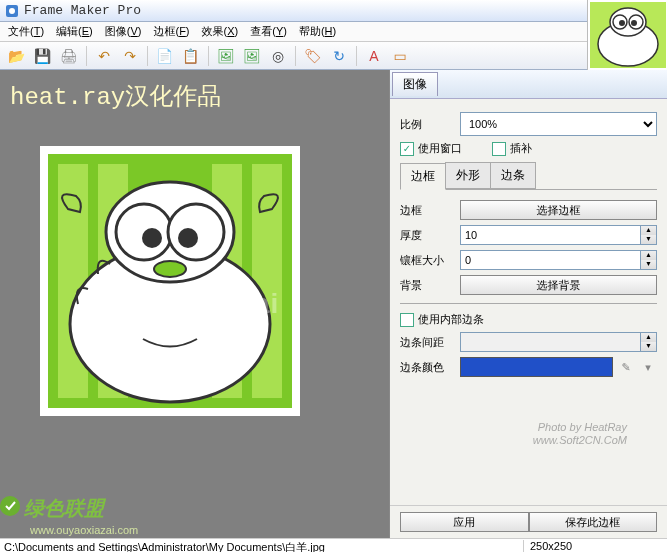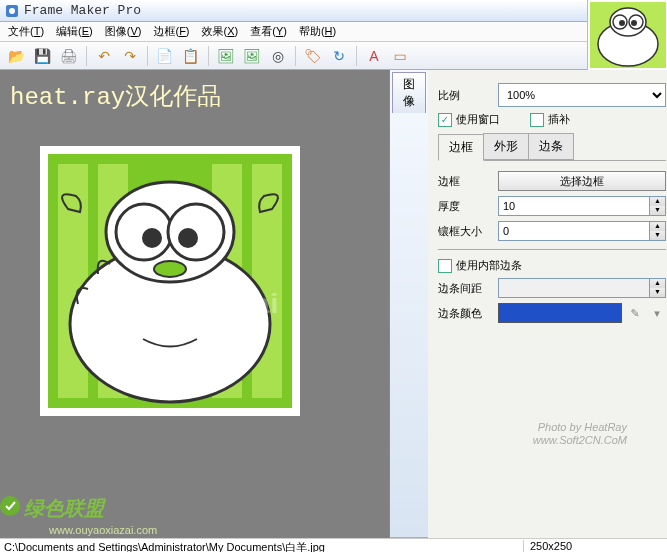--- a/index.html
+++ b/index.html
@@ -14,24 +14,24 @@
 .tbtn { width: 22px; height: 22px; margin: 0 2px; display: inline-flex; align-items: center; justify-content: center; border-radius: 2px; }
 .sep { width: 1px; height: 20px; background: #ccc; margin: 0 4px; }
 .sm-sheep { position: absolute; right: 0; top: 0; width: 80px; height: 70px; background: #fff; border-left:1px solid #bbb; display:flex; align-items:center; justify-content:center; overflow:hidden;}
 
 .main { display: flex; height: 468px; }
 .canvas-area { flex: 1; background: #808080; position: relative; overflow: hidden; }
 .canvas-title { position: absolute; top: 10px; left: 10px; color: #fef9c3; font-size: 24px; font-family: "Courier New", monospace; font-weight: normal; white-space:nowrap;}
 .sheep-card { position: absolute; top: 76px; left: 40px; width: 260px; height: 270px; background: #fff; padding: 8px;}
 .watermark { position: absolute; top: 50%; left: 50%; transform: translate(-50%,-50%); font-size: 28px; color: rgba(255,255,255,0.35); font-weight: bold; letter-spacing: 1px; pointer-events:none;}
 .green-union { position: absolute; bottom: 16px; left: 10px; color: #7fc040; font-size: 20px; font-style: italic; font-weight: bold;}
-.green-url { position: absolute; bottom: 2px; left: 30px; color: #d0e0a0; font-size: 11px; margin-left: 19px;}
+.green-url { position: absolute; bottom: 2px; left: 30px; color: #d0e0a0; font-size: 11px;}
 .green-ico {position:absolute; bottom:18px; left:-4px; width:28px; height:28px;}
 
-.side { width: 278px; background: #f2f2ee; border-left: 1px solid #888; display:flex; }
+.side { width: 278px; background: #f2f2ee; border-left: 1px solid #888; display:flex; flex-direction:column; }
 .side-h { background: linear-gradient(#f5f9ff,#d8e4f2); border-bottom: 1px solid #aac; padding: 2px; }
 .side-tab { display:inline-block; background: linear-gradient(#fff,#e0e8f4); border: 1px solid #99b; padding: 3px 10px; border-bottom:none; font-size:12px;}
 .panel-body { padding: 8px 10px; }
 .row { display: flex; align-items: center; margin: 5px 0; }
 .lbl { width: 60px; }
 .sel { flex: 1; height: 24px; border: 1px solid #7f9db9; background: #fff; padding: 1px 4px; }
 .chk { width: 14px; height: 14px; border: 1px solid #4a8; margin-right: 4px; display:inline-flex; align-items:center; justify-content:center; color:#2a7; font-size:10px; background:#fff;}
 .chk.unchecked{color:transparent;}
 .subtabs { margin-top: 6px; border-bottom: 1px solid #aaa; display:flex;}
 .subtab { padding: 4px 10px; border: 1px solid #aaa; background: #e8e8e8; margin-right: -1px; position:relative; font-size:12px;}
@@ -181,20 +181,24 @@
       <div class="row">
         <span class="lbl">镶框大小</span>
         <div class="spin">
             <input value="0" style="">
             <div class="arrows">
               <div class="ar">▲</div>
               <div class="ar">▼</div>
             </div>
           </div>
       </div>
+      <div class="row">
+        <span class="lbl">背景</span>
+        <button class="btn">选择背景</button>
+      </div>
 
       <div class="hr"></div>
 
       <div class="row">
         <span class="chk unchecked">✓</span>
         <span>使用内部边条</span>
       </div>
       <div class="row">
         <span class="lbl">边条间距</span>
         <div class="spin">

